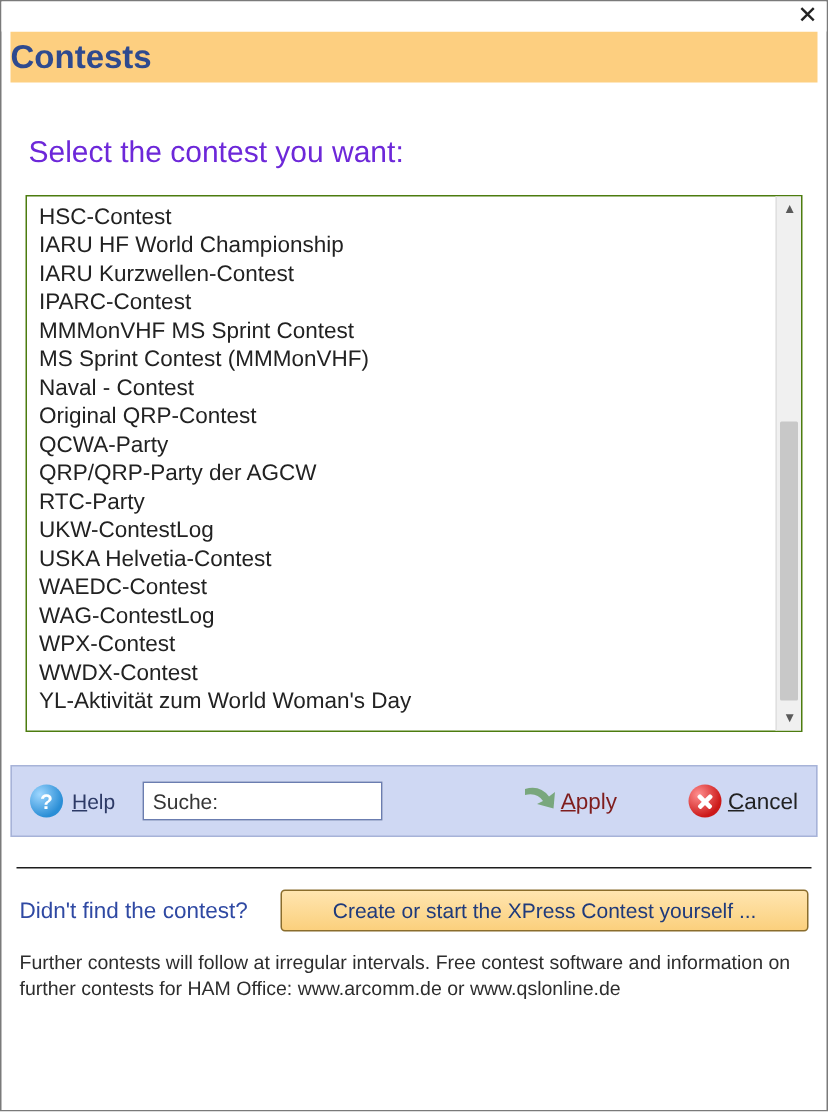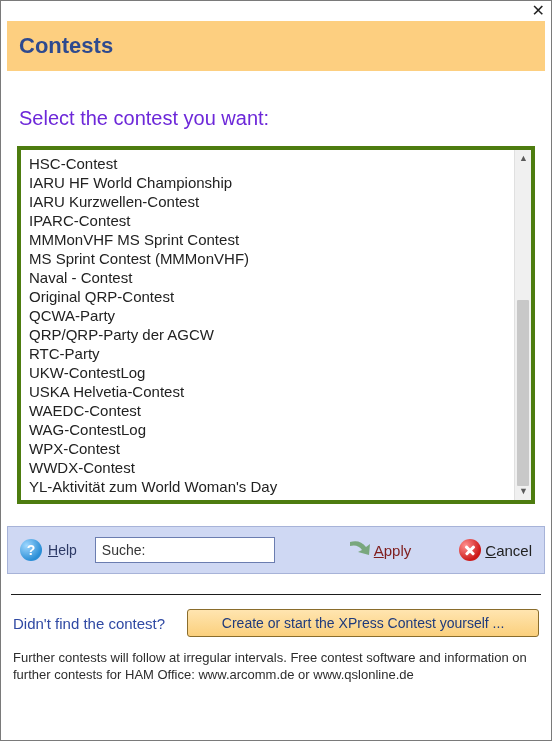--- a/index.html
+++ b/index.html
@@ -32,42 +32,42 @@
     right: 6px;
     top: 0px;
     font-size: 16px;
     line-height: 20px;
     color: #222;
     cursor: pointer;
     font-family: Arial, sans-serif;
   }
   .header-band {
     background: #fdcf80;
-    height: 50px;
+    height: 34px;
     margin: 0 6px 0 6px;
     display: flex;
     align-items: center;
-    padding-left: 12px;
+    padding-left: 0;
   }
   .header-title {
     color: #2e4a8f;
     font-size: 22px;
     font-weight: 600;
   }
   .content {
     padding: 22px 16px 0 16px;
     flex: 0 0 auto;
   }
   .prompt {
     font-size: 20px;
     color: #6d28d9;
     margin: 14px 0 16px 2px;
   }
   .listbox-wrap {
-    border: 4px solid #4d7c0f;
+    border: 1px solid #4d7c0f;
     height: 358px;
     position: relative;
     display: flex;
   }
   .listbox {
     flex: 1;
     overflow: hidden;
     padding: 4px 6px;
     font-size: 15px;
     line-height: 19px;
@@ -124,21 +124,21 @@
     background: radial-gradient(circle at 30% 30%, #9fd7ff, #2a8ed6 70%);
     color: #fff;
     font-weight: bold;
     font-size: 14px;
     text-align: center;
     line-height: 22px;
   }
   .underline-letter { text-decoration: underline; }
   .search-box {
     height: 26px;
-    width: 180px;
+    width: 160px;
     border: 1px solid #6b7db0;
     background: #fff;
     padding: 2px 6px;
     font-size: 14px;
     color: #333;
     font-family: inherit;
   }
   .search-label-inside {
     color: #353535;
   }

